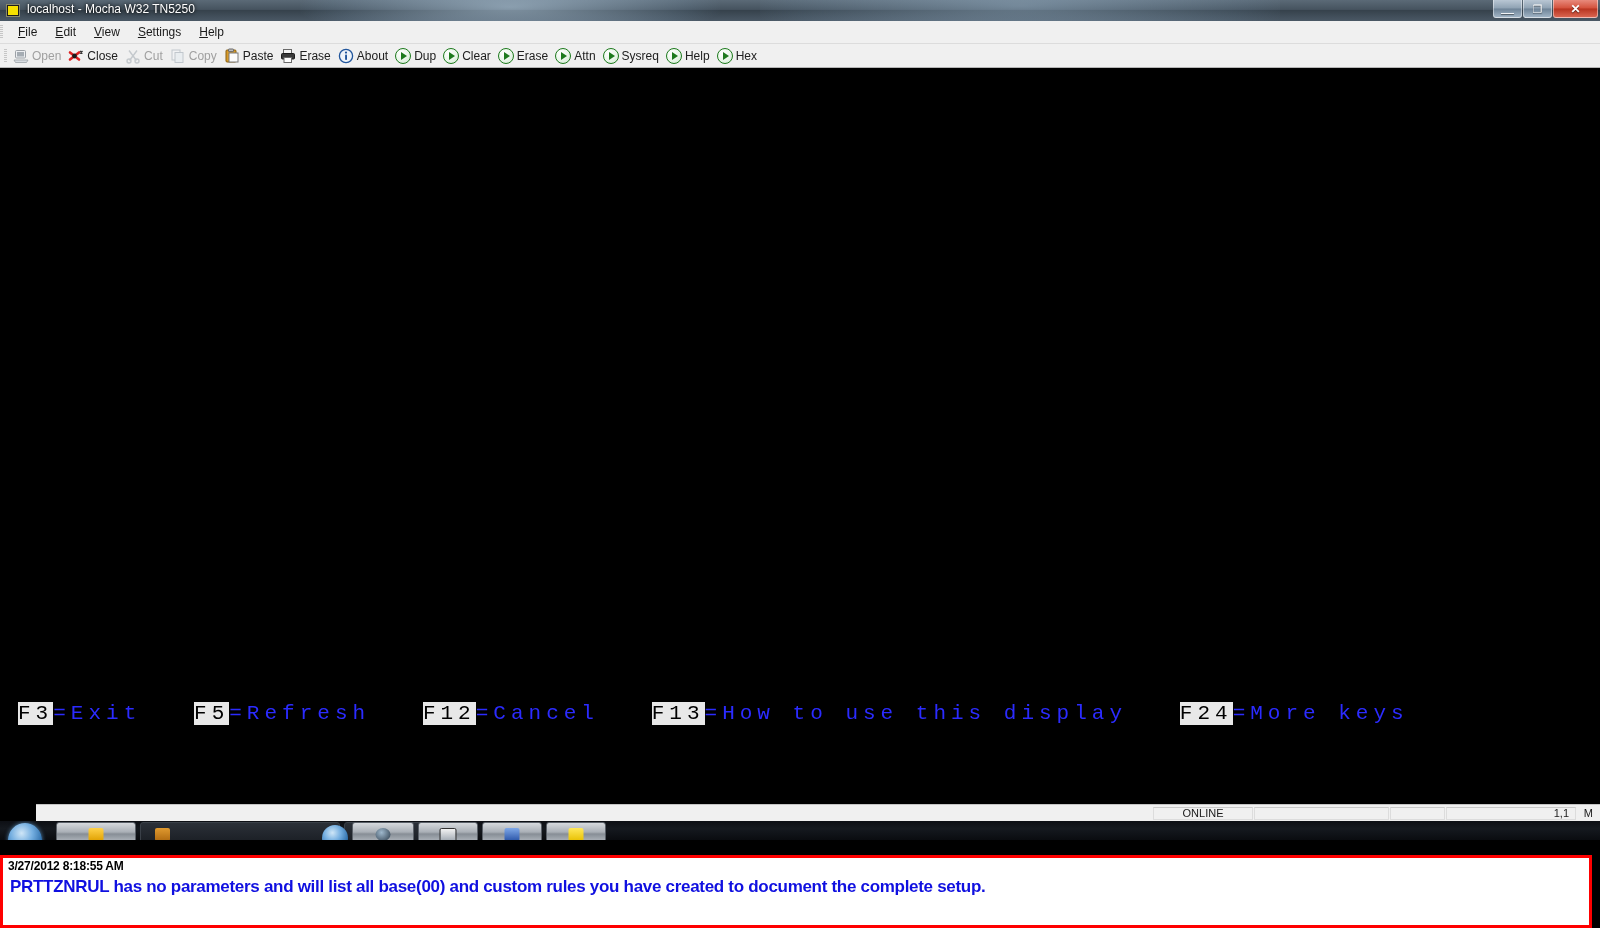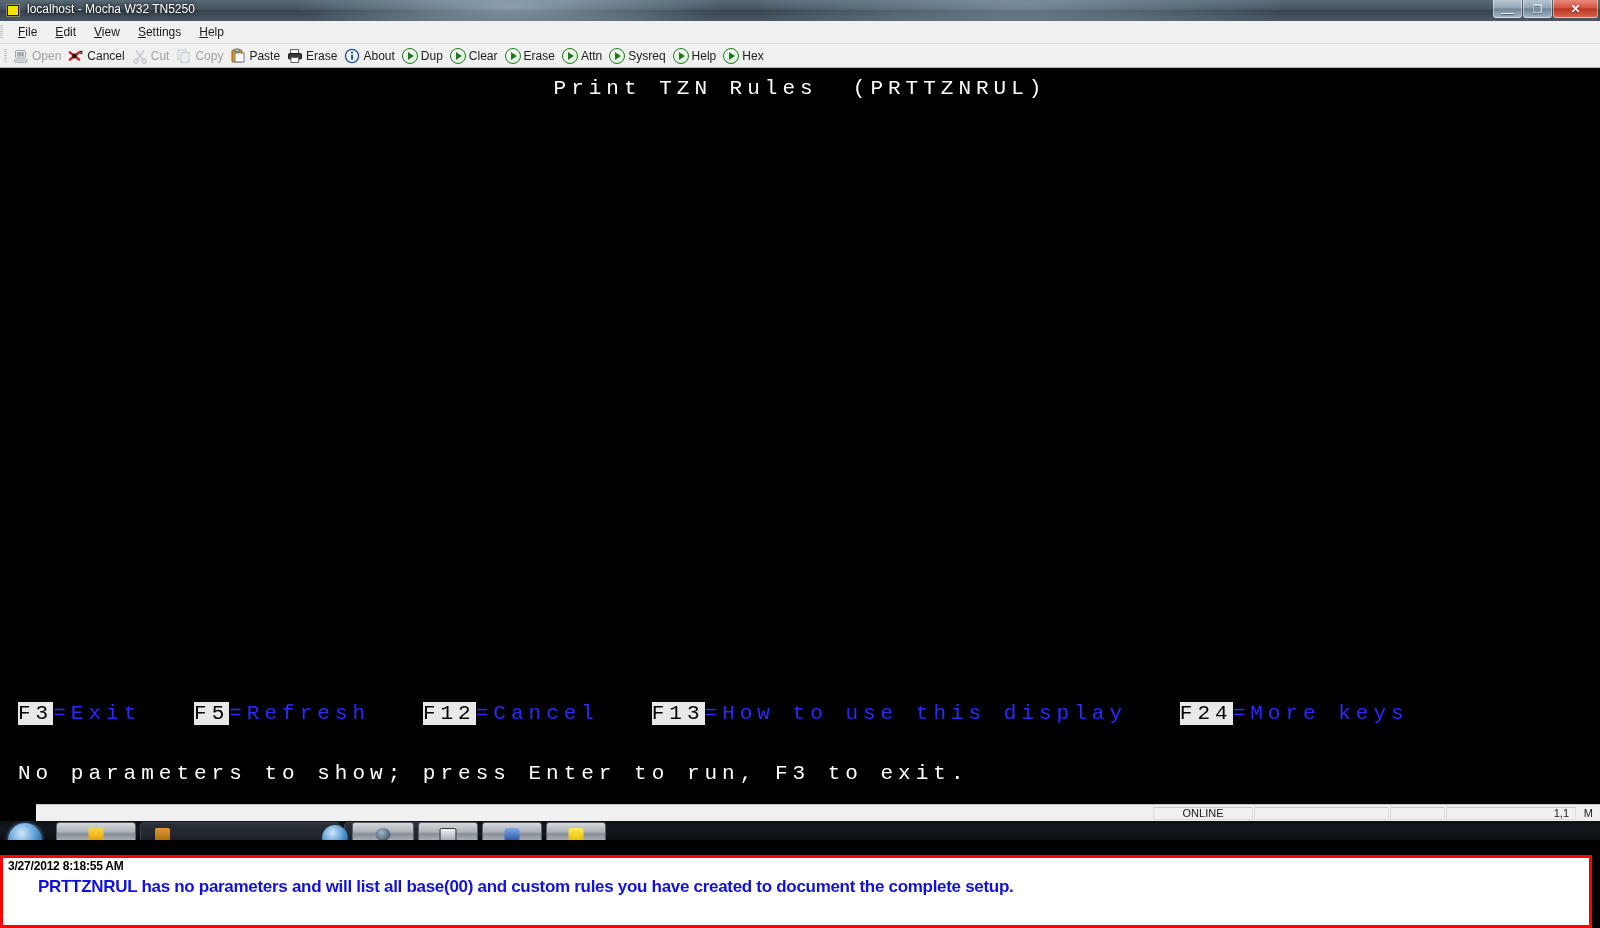--- a/index.html
+++ b/index.html
@@ -291,21 +291,20 @@
     line-height: 1.15;
     letter-spacing: -0.2px;
   }
   .annot-text {
     font-size: 17px;
     font-weight: bold;
     color: #1010e0;
     padding: 3px 0 0 7px;
     letter-spacing: -0.3px;
     white-space: nowrap;
-    margin-left: 28px;
   }
 </style>
 </head>
 <body>
 
 <div id="app">
 
   <div class="titlebar">
     <div class="glow"></div>
     <div class="glow2"></div>
@@ -345,21 +344,21 @@
               <path d="M1 12h14l-1.5 2.5H2.5z" fill="#c2ccd6" stroke="#4a5560" stroke-width=".8"></path>
             </svg></span>
           <span class="tb-label">Open</span>
         </div>
         <div class="tb-item">
           <span class="tb-ico"><svg width="16" height="16" viewBox="0 0 16 16">
               <path d="M2 4.5l9 7M11 4.5l-9 7" stroke="#d22" stroke-width="2.6" stroke-linecap="round"></path>
               <circle cx="6.5" cy="8" r="2.4" fill="#1a1a1a"></circle>
               <path d="M12 3l2.5 2.5M12 5.5L14.5 3" stroke="#333" stroke-width="1.4"></path>
             </svg></span>
-          <span class="tb-label">Cancel</span>
+          <span class="tb-label">Close</span>
         </div>
         <div class="tb-item disabled">
           <span class="tb-ico" style="opacity: 0.5;"><svg width="16" height="16" viewBox="0 0 16 16">
               <path d="M4 2.5l7.5 10M12 2.5L4.5 12.5" stroke="#9aa3ab" stroke-width="1.4" fill="none"></path>
               <circle cx="4" cy="13" r="2" fill="none" stroke="#9aa3ab" stroke-width="1.4"></circle>
               <circle cx="12" cy="13" r="2" fill="none" stroke="#9aa3ab" stroke-width="1.4"></circle>
             </svg></span>
           <span class="tb-label">Cut</span>
         </div>
         <div class="tb-item disabled">
@@ -418,23 +417,21 @@
           <span class="tb-label">Help</span>
         </div>
         <div class="tb-item">
           <span class="tb-ico ico-play"></span>
           <span class="tb-label">Hex</span>
         </div>
       </div>
   </div>
 
   <div class="terminal">
-    <div class="term-title">Print TZN Rules  (PRTTZNRUL)</div>
     <div class="fkey-row" id="fkey-host"><span class="key">F3</span><span>=Exit</span><span class="fkey-gap">   </span><span class="key">F5</span><span>=Refresh</span><span class="fkey-gap">   </span><span class="key">F12</span><span>=Cancel</span><span class="fkey-gap">   </span><span class="key">F13</span><span>=How to use this display</span><span class="fkey-gap">   </span><span class="key">F24</span><span>=More keys</span></div>
-    <div class="term-msg">No parameters to show; press Enter to run, F3 to exit.</div>
   </div>
 
   <div class="statusbar">
     <div class="st-pane flex"></div>
     <div class="st-pane st-online">ONLINE</div>
     <div class="st-pane st-blank1"></div>
     <div class="st-pane st-blank2"></div>
     <div class="st-pane st-pos">1,1</div>
     <div class="st-pane st-mode">M</div>
   </div>

